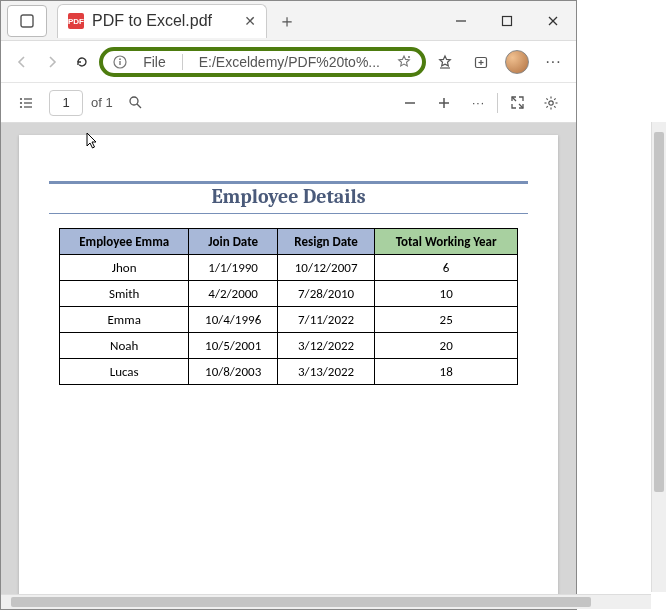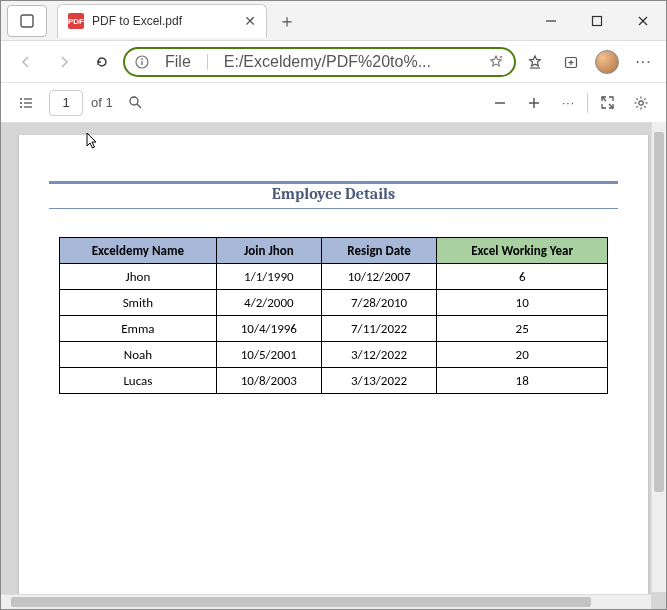--- a/index.html
+++ b/index.html
@@ -1,42 +1,42 @@
 <!DOCTYPE html>
 <html><head>
 <meta charset="utf-8">
 <style>
 * { box-sizing: border-box; margin: 0; padding: 0; }
 body { font-family: "Segoe UI", Arial, sans-serif; background: #fff; width: 667px; height: 610px; overflow: hidden; position: relative; }
-.window { width: 667px; height: 610px; border: 1px solid #888; background: #0c4a6e; display: flex; flex-direction: column; justify-content: space-between; }
+.window { width: 577px; height: 610px; border: 1px solid #888; background: #0c4a6e; display: flex; flex-direction: column; justify-content: space-between; }
 .titlebar { height: 40px; background: #f3f3f3; display: flex; align-items: center; border-bottom: 1px solid #ddd; }
 .tabview-btn { width: 40px; height: 32px; margin: 0 6px 0 6px; border: 1px solid #bbb; border-radius: 4px; display: flex; align-items: center; justify-content: center; background: #fff; }
 .tab { display: flex; align-items: center; background: #fff; height: 34px; border-radius: 6px 6px 0 0; padding: 0 10px; gap: 8px; margin-left: 4px; min-width: 210px; border: 1px solid #ccc; border-bottom: none; }
 .pdf-icon { width: 16px; height: 16px; background: #e03e3e; border-radius: 2px; color: #fff; font-size: 8px; font-weight: bold; display: flex; align-items: center; justify-content: center; }
-.tab-title { font-size: 12px; color: #333; flex: 1; white-space: nowrap; overflow: hidden; text-overflow: ellipsis; }
+.tab-title { font-size: 16px; color: #333; flex: 1; white-space: nowrap; overflow: hidden; text-overflow: ellipsis; }
 .close-x { font-size: 14px; color: #555; cursor: pointer; }
 .newtab { width: 32px; height: 32px; display: flex; align-items: center; justify-content: center; font-size: 18px; color: #555; margin-left: 4px; }
 .win-controls { margin-left: auto; display: flex; }
 .win-btn { width: 46px; height: 32px; display: flex; align-items: center; justify-content: center; color: #333; font-size: 12px; }
 .addrbar { height: 42px; display: flex; align-items: center; padding: 0 8px; gap: 4px; background: #fff; border-bottom: 1px solid #e5e5e5; }
 .nav-btn { width: 34px; height: 34px; display: flex; align-items: center; justify-content: center; color: #888; border-radius: 4px; }
 .nav-btn.enabled { color: #333; }
-.url-box { flex: 1; height: 30px; border: 2px solid #4d7c0f; border-radius: 16px; display: flex; align-items: center; padding: 0 10px; gap: 16px; font-size: 16px; color: #555; background: #fff; }
+.url-box { flex: 1; height: 30px; border: 4px solid #4d7c0f; border-radius: 16px; display: flex; align-items: center; padding: 0 10px; gap: 16px; font-size: 14px; color: #555; background: #fff; }
 .url-sep { width: 1px; height: 16px; background: #ccc; }
 .url-text { flex: 1; white-space: nowrap; overflow: hidden; text-overflow: ellipsis; }
 .addr-icons { display: flex; gap: 6px; align-items: center; }
 .addr-icon { width: 30px; height: 30px; display: flex; align-items: center; justify-content: center; color: #555; }
 .avatar { width: 24px; height: 24px; border-radius: 50%; background: radial-gradient(circle at 30% 30%, #f0c090, #b07040); border: 1px solid #888; }
 .pdfbar { height: 40px; background: #fff; border-bottom: 1px solid #ddd; display: flex; align-items: center; padding: 0 10px; gap: 8px; font-size: 13px; color: #555; }
 .toc-btn, .pdf-ctrl { width: 30px; height: 30px; display: flex; align-items: center; justify-content: center; }
 .page-input { width: 34px; height: 26px; border: 1px solid #ccc; border-radius: 4px; text-align: center; font-size: 13px; color: #333; }
 .pdf-right { margin-left: auto; display: flex; gap: 4px; align-items: center; }
 .viewer { flex: 1; background: #d6d6d6; overflow: auto; position: relative; padding: 12px 18px; }
 .page { background: #fff; width: 100%; min-height: 460px; box-shadow: 0 1px 3px rgba(0,0,0,0.2); padding: 50px 40px 30px; }
-.doc-title { text-align: center; font-family: Cambria, Georgia, serif; font-size: 16px; font-weight: bold; color: #4a5a7a; padding-bottom: 4px; margin-bottom: 30px; position: relative; }
+.doc-title { text-align: center; font-family: Cambria, Georgia, serif; font-size: 20px; font-weight: bold; color: #4a5a7a; padding-bottom: 4px; margin-bottom: 16px; position: relative; }
 .doc-title::before { content: ""; position: absolute; left: -10px; right: -10px; top: -4px; height: 3px; background: #7890b8; }
 .doc-title::after { content: ""; position: absolute; left: -10px; right: -10px; bottom: -2px; height: 1px; background: #7890b8; }
 table.emp { border-collapse: collapse; width: 100%; font-family: Calibri, Arial, sans-serif; }
 table.emp th, table.emp td { border: 1.5px solid #000; padding: 5px 8px; text-align: center; font-size: 13px; }
 table.emp th { font-weight: bold; }
 th.blue { background: #a8b8d8; }
 th.green { background: #a8d0a0; }
 .cursor { position: absolute; top: 132px; left: 86px; font-size: 14px; pointer-events: none; }
 .watermark { position: absolute; right: 6px; top: 292px; font-size: 10px; color: #999; writing-mode: vertical-rl; letter-spacing: 1px; }
 .scroll-v { position: absolute; right: 1px; top: 122px; bottom: 18px; width: 15px; background: #efefef; border-left: 1px solid #ddd; }
@@ -196,24 +196,24 @@
         </div>
     </div>
   </div>
 
   <div class="viewer">
     <div class="page">
       <div class="doc-title">Employee Details</div>
       <table class="emp">
         <thead>
             <tr>
-          <th class="blue">Exceldemy Name</th>
-          <th class="blue">Join Jhon</th>
+          <th class="blue">Employee Emma</th>
+          <th class="blue">Join Date</th>
           <th class="blue">Resign Date</th>
-          <th class="green">Excel Working Year</th>
+          <th class="green">Total Working Year</th>
         </tr>
           </thead>
         <tbody>
           <tr>
               <td>Jhon</td>
               <td>1/1/1990</td>
               <td>10/12/2007</td>
               <td>6</td>
             </tr>
           <tr>

